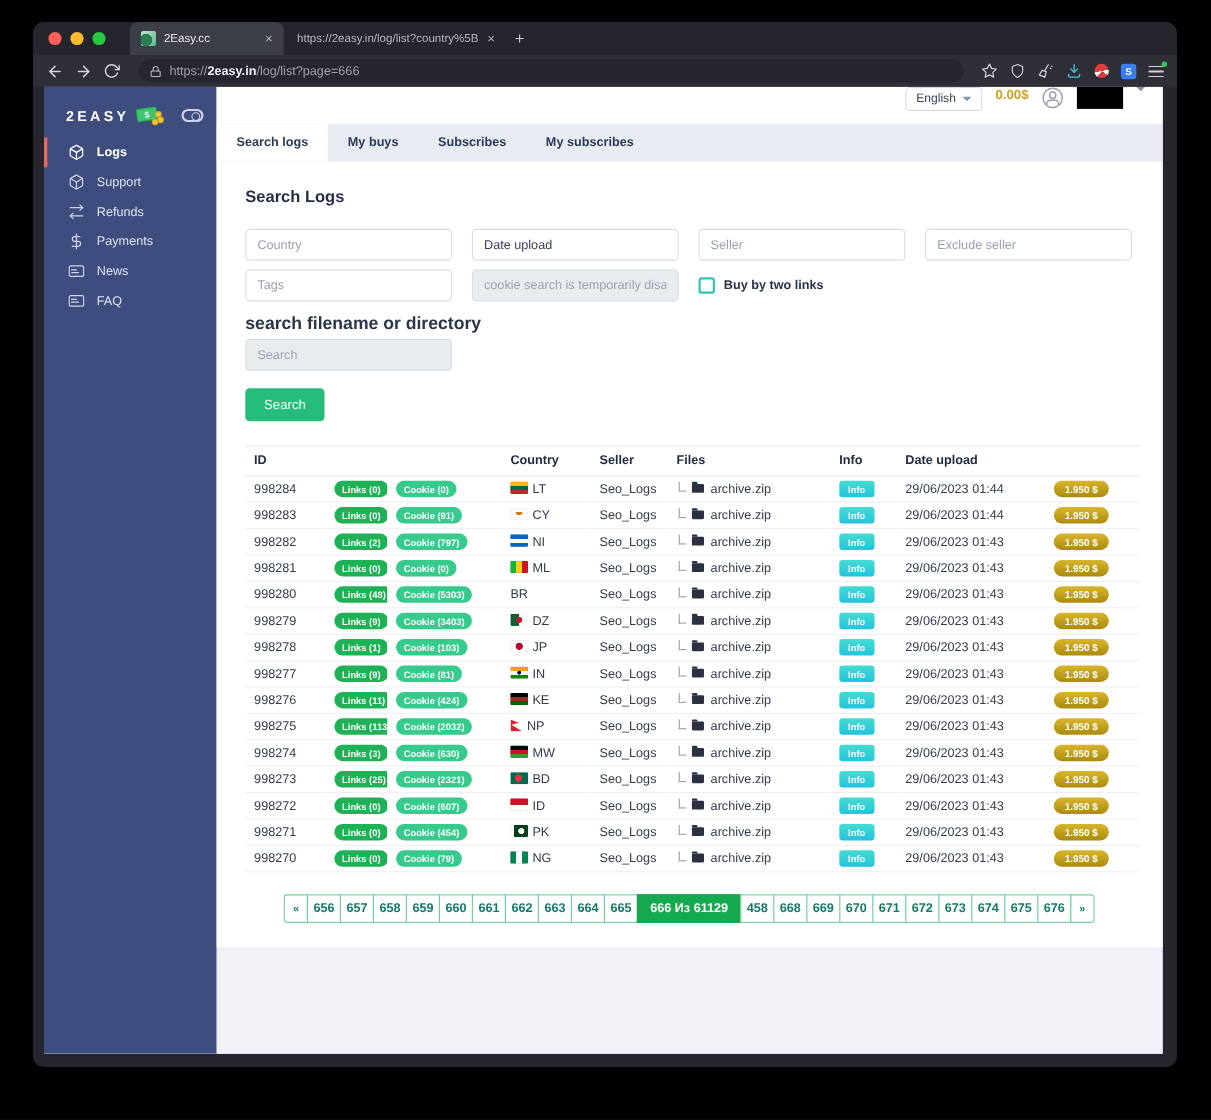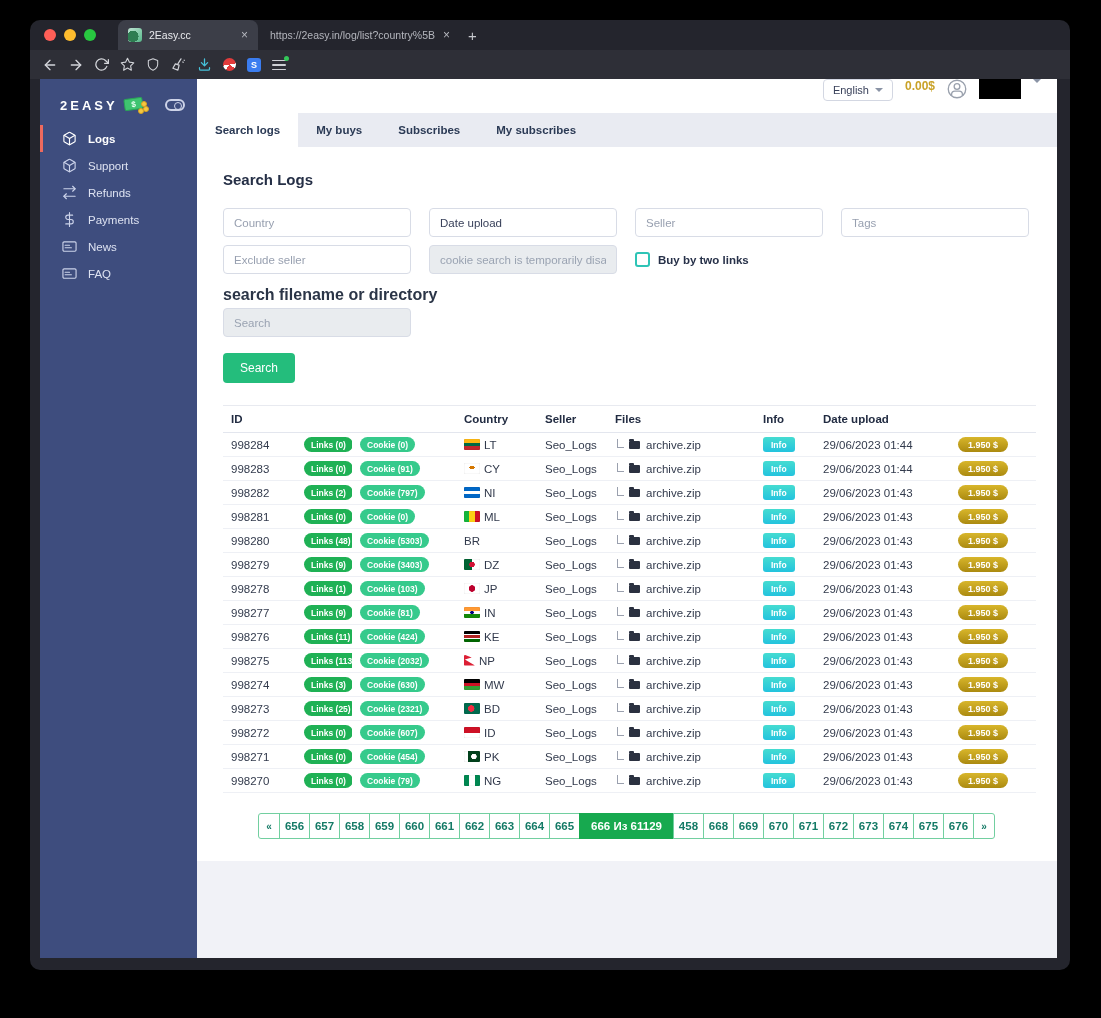--- a/index.html
+++ b/index.html
@@ -165,20 +165,27 @@
           <line x1="5" y1="12" x2="19" y2="12"></line>
           <polyline points="12 5 19 12 12 19"></polyline>
         </svg>
     </span>
     <span class="nav-ic">
       <svg width="15" height="15" viewBox="0 0 24 24" fill="none" stroke="#d4d6db" stroke-width="2" stroke-linecap="round" stroke-linejoin="round">
           <polyline points="23 4 23 10 17 10"></polyline>
           <path d="M20.49 15a9 9 0 1 1-2.12-9.36L23 10"></path>
         </svg>
     </span>
+    <div class="omnibox">
+      <svg width="11" height="12" viewBox="0 0 24 24" fill="none" stroke="#b3b6bd" stroke-width="2.2" stroke-linecap="round" stroke-linejoin="round">
+          <rect x="3" y="11" width="18" height="11" rx="2"></rect>
+          <path d="M7 11V7a5 5 0 0 1 10 0v4"></path>
+        </svg>
+      <span class="url"><span>https://</span><b>2easy.in</b><span>/log/list?page=666</span></span>
+    </div>
     <div class="tool-right">
       <svg width="15" height="15" viewBox="0 0 24 24" fill="none" stroke="#cfd1d6" stroke-width="1.8" stroke-linejoin="round">
           <polygon points="12 2 15.09 8.26 22 9.27 17 14.14 18.18 21.02 12 17.77 5.82 21.02 7 14.14 2 9.27 8.91 8.26 12 2"></polygon>
         </svg>
       <svg width="14" height="15" viewBox="0 0 24 24" fill="none" stroke="#cfd1d6" stroke-width="1.8" stroke-linejoin="round">
           <path d="M12 22s8-4 8-10V5l-8-3-8 3v7c0 6 8 10 8 10z"></path>
         </svg>
       <svg width="15" height="15" viewBox="0 0 24 24" fill="none" stroke="#cfd1d6" stroke-width="1.9" stroke-linecap="round" stroke-linejoin="round">
           <path d="M16 3l-5 8"></path>
           <path d="M7 11l6 2-2 8-8-3z"></path>
@@ -323,22 +330,22 @@
   </div>
 </div>
 
       <div class="card">
         <div class="page-title">Search Logs</div>
 
         <div class="form-grid">
           <input class="inp" placeholder="Country" style="">
           <input class="inp" value="Date upload" style="">
           <input class="inp" placeholder="Seller" style="">
+          <input class="inp" placeholder="Exclude seller" style="">
           <input class="inp" placeholder="Tags" style="">
-          <input class="inp" placeholder="Exclude seller" style="">
           <input class="inp" disabled="" placeholder="cookie search is temporarily disabled" style="">
           <label class="cb-wrap">
             <span class="cb"></span>
             <span class="cb-label">Buy by two links</span>
           </label>
         </div>
 
         <div class="file-label">search filename or directory</div>
         <div style="width:188px">
           <input class="inp" disabled="" placeholder="Search" style="">

